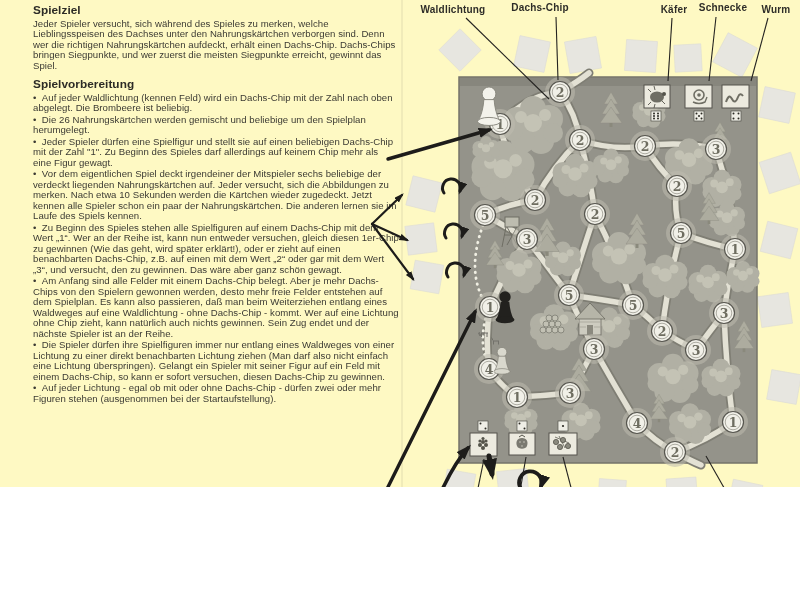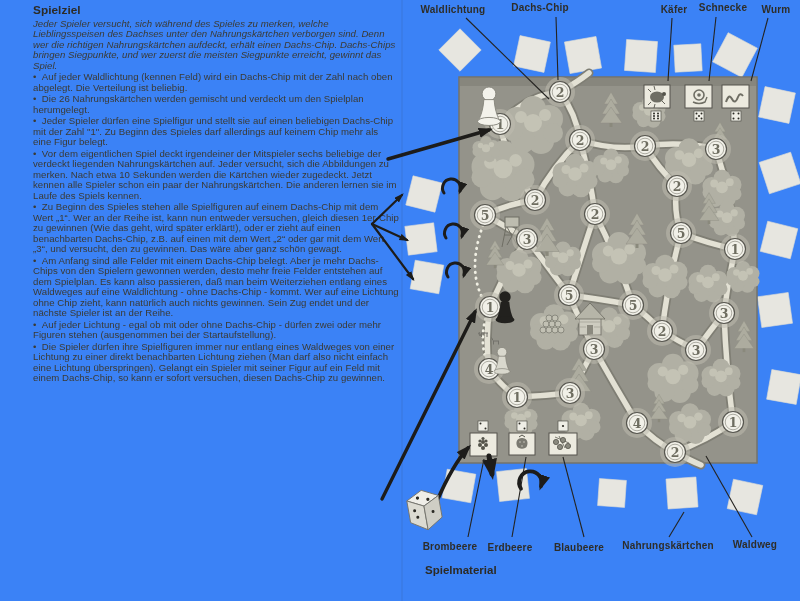--- a/index.html
+++ b/index.html
@@ -1,25 +1,25 @@
 <!DOCTYPE html>
 <html><head>
 <meta charset="utf-8">
 <style>
   html,body{margin:0;padding:0;background:#ffffff;}
-  .page{position:relative;width:800px;height:601px;background:#3b82f6;overflow:hidden;
+  .page{position:relative;width:800px;height:487px;background:#fef9c3;overflow:hidden;
         font-family:"Liberation Sans",sans-serif;}
   .fold{position:absolute;left:401px;top:0;width:2px;height:601px;
         background:rgba(60,58,50,.07);}
   
   .col{position:absolute;left:33px;top:3px;width:366px;color:#3b3a33;
        font-size:9.6px;line-height:10.5px;letter-spacing:.05px;}
   .h{font-size:11.8px;font-weight:bold;color:#2c2b26;margin:8px 0 3px;}
   .h.first{margin-top:2px;}
-  .col p{margin:0 0 1px;font-style:italic;}
+  .col p{margin:0 0 1px;}
   .bullet{margin:0 0 1px;}
   .bullet::before{content:"\2022\00a0\00a0";}
   .bold{font-weight:normal;}
   
   .material{position:absolute;left:425px;top:564px;width:370px;color:#3b3a33;}
   .mat-h{font-size:11.5px;font-weight:bold;color:#2c2b26;margin:0 0 4px;}
   .mat-b{font-size:9.6px;letter-spacing:.05px;}
   
   svg{position:absolute;left:0;top:0;}
   .lbl{font-family:"Liberation Sans",sans-serif;font-size:10px;font-weight:bold;
@@ -32,29 +32,30 @@
 </head>
 <body>
 
 <div class="page">
   <div class="fold"></div>
 
   <div class="col">
     <div class="h first">Spielziel</div>
     <p>Jeder Spieler versucht, sich während des Spieles zu merken, welche Lieblingsspeisen des Dachses unter den Nahrungskärtchen verborgen sind. Denn wer die richtigen Nahrungskärtchen aufdeckt, erhält einen Dachs-Chip. Dachs-Chips bringen Siegpunkte, und wer zuerst die meisten Siegpunkte erreicht, gewinnt das Spiel.</p>
 
-    <div class="bullet"><span>Auf jeder Waldlichtung (kennen Feld) wird ein Dachs-Chip </span><span class="bold">mit der Zahl nach oben</span><span> abgelegt. Die Verteilung ist beliebig.</span></div>
-    <div class="bullet"><span>Die 26 Nahrungskärtchen werden gemischt und </span><span class="bold">verdeckt</span><span> um den Spielplan herumgelegt.</span></div>
-    <div class="bullet"><span>Jeder Spieler dürfen eine Spielfigur und stellt sie auf einen beliebigen Dachs-Chip </span><span class="bold">mit der Zahl "1"</span><span>. Zu Beginn des Spieles darf allerdings auf keinem Chip mehr als eine Figur belegt.</span></div>
+    <div class="h">Spielvorbereitung</div>
+    <div class="bullet"><span>Auf jeder Waldlichtung (kennen Feld) wird ein Dachs-Chip </span><span class="bold">mit der Zahl nach oben</span><span> abgelegt. Die Brombeere ist beliebig.</span></div>
+    <div class="bullet"><span>Die 26 Nahrungskärtchen werden gemischt und </span><span class="bold">beliebige</span><span> um den Spielplan herumgelegt.</span></div>
+    <div class="bullet"><span>Jeder Spieler dürfen eine Spielfigur und stellt sie auf einen beliebigen Dachs-Chip </span><span class="bold">mit der Zahl "1"</span><span>. Zu Beginn des Spieles darf allerdings auf keinem Chip mehr als eine Figur gewagt.</span></div>
 
     <div class="bullet"><span>Vor dem eigentlichen Spiel deckt irgendeiner der Mitspieler sechs beliebige der verdeckt liegenden Nahrungskärtchen auf. Jeder versucht, sich die Abbildungen zu merken. Nach etwa 10 Sekunden werden die Kärtchen wieder zugedeckt. Jetzt kennen alle Spieler schon ein paar der Nahrungskärtchen. Die anderen lernen sie im Laufe des Spiels kennen.</span></div>
     <div class="bullet"><span>Zu Beginn des Spieles stehen alle Spielfiguren auf einem Dachs-Chip mit dem Wert „1“. Wer an der Reihe ist, kann nun entweder versuchen, gleich diesen 1er-Chip zu gewinnen (Wie das geht, wird später erklärt!), oder er zieht auf einen benachbarten Dachs-Chip, z.B. auf einen mit dem Wert „2“ oder gar mit dem Wert „3“, und versucht, den zu gewinnen. Das wäre aber ganz schön gewagt.</span></div>
     <div class="bullet"><span>Am Anfang sind alle Felder mit einem Dachs-Chip belegt. Aber je mehr Dachs-Chips von den Spielern gewonnen werden, desto mehr freie Felder entstehen auf dem Spielplan. Es kann also passieren, daß man beim Weiterziehen entlang eines Waldweges auf eine Waldlichtung - ohne Dachs-Chip - kommt. Wer auf eine Lichtung ohne Chip zieht, kann natürlich auch nichts gewinnen. Sein Zug endet und der nächste Spieler ist an der Reihe.</span></div>
+    <div class="bullet"><span>Die Spieler dürfen ihre Spielfiguren immer nur entlang eines Waldweges von einer Lichtung zu einer direkt benachbarten Lichtung ziehen (Man darf also nicht einfach eine Lichtung überspringen). Gelangt ein Spieler mit seiner Figur auf ein Feld mit einem Dachs-Chip, so kann er sofort versuchen, diesen Dachs-Chip zu gewinnen.</span></div>
     <div class="bullet"><span>Auf jeder Lichtung - egal ob mit oder ohne Dachs-Chip - dürfen zwei oder mehr Figuren stehen (ausgenommen bei der Startaufstellung).</span></div>
-    <div class="bullet"><span>Die Spieler dürfen ihre Spielfiguren immer nur entlang eines Waldweges von einer Lichtung zu einer direkt benachbarten Lichtung ziehen (Man darf also nicht einfach eine Lichtung überspringen). Gelangt ein Spieler mit seiner Figur auf ein Feld mit einem Dachs-Chip, so kann er sofort versuchen, diesen Dachs-Chip zu gewinnen.</span></div>
   </div>
 
   <div class="material">
     <div class="mat-h">Spielmaterial</div>
   </div>
 
   <svg width="800" height="601" viewBox="0 0 800 601">
     <defs>
       <marker id="ah" markerWidth="5" markerHeight="4" refX="3.4" refY="1.5" orient="auto">
         <path d="M0,0 L4.5,1.5 L0,3 z" fill="#1d1c1a"></path>

